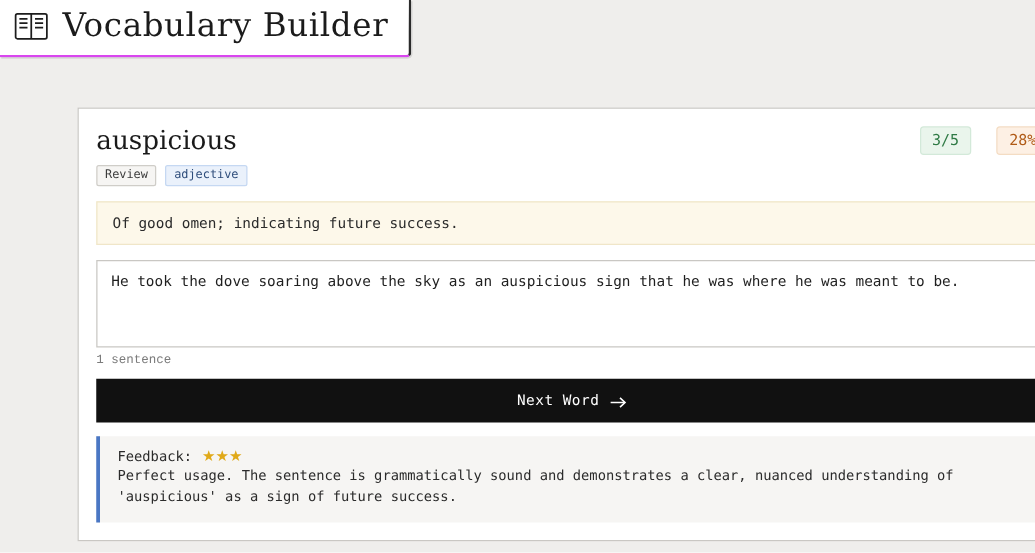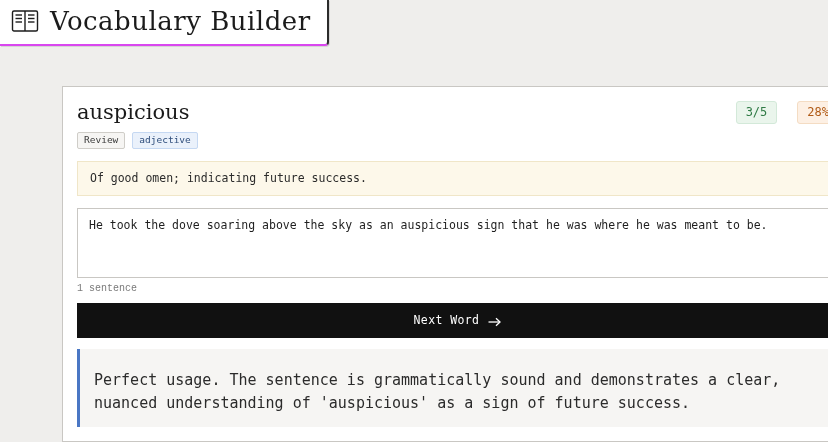--- a/index.html
+++ b/index.html
@@ -193,23 +193,22 @@
     color: #2b2b2b;
   }
   .stars {
     display: flex;
     gap: 2px;
     font-size: 12px;
     color: #e0a919;
     line-height: 1;
   }
   .feedback-text {
-    margin-top: 10px;
-    font-family: "DejaVu Sans Mono", monospace;
-    font-size: 15px;
+    font-family: "DejaVu Sans Mono", monospace;
+    font-size: 11px;
     color: #2b2b2b;
     line-height: 1.55;
   }
 </style>
 </head>
 <body>
 
 <div class="app-header">
   <span class="book-icon">
     <svg width="28" height="26" viewBox="0 0 28 26" fill="none" stroke="#1d1d1d" stroke-width="1.4">
@@ -252,16 +251,20 @@
     <span>Next Word</span>
     <span class="arrow-icon">
       <svg width="14" height="10" viewBox="0 0 14 10" fill="none" stroke="#ffffff" stroke-width="1.3">
         <line x1="0.5" y1="5" x2="12" y2="5"></line>
         <polyline points="8,1.3 12,5 8,8.7"></polyline>
       </svg>
     </span>
   </button>
 
   <div class="feedback">
+    <div class="feedback-head">
+      <span class="feedback-label">Feedback:</span>
+      <span class="stars">★★★</span>
+    </div>
     <div class="feedback-text">Perfect usage. The sentence is grammatically sound and demonstrates a clear, nuanced understanding of 'auspicious' as a sign of future success.</div>
   </div>
 
 </div>
 
 </body></html>

